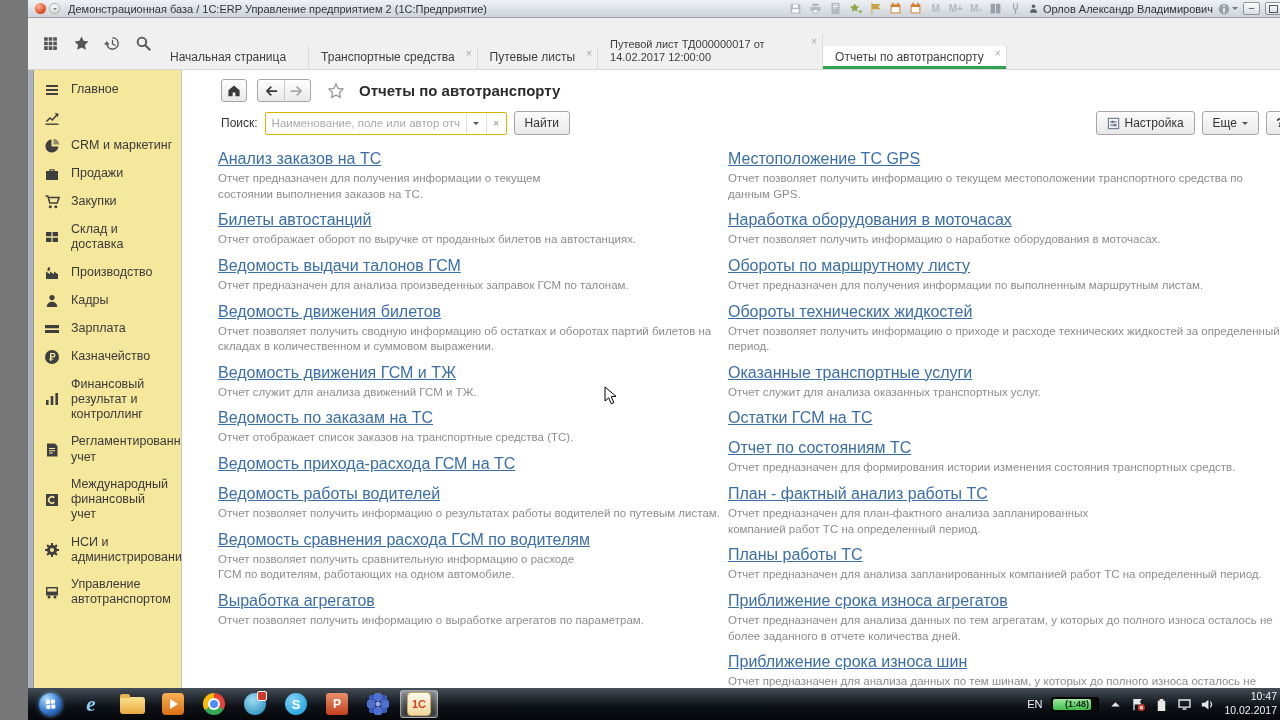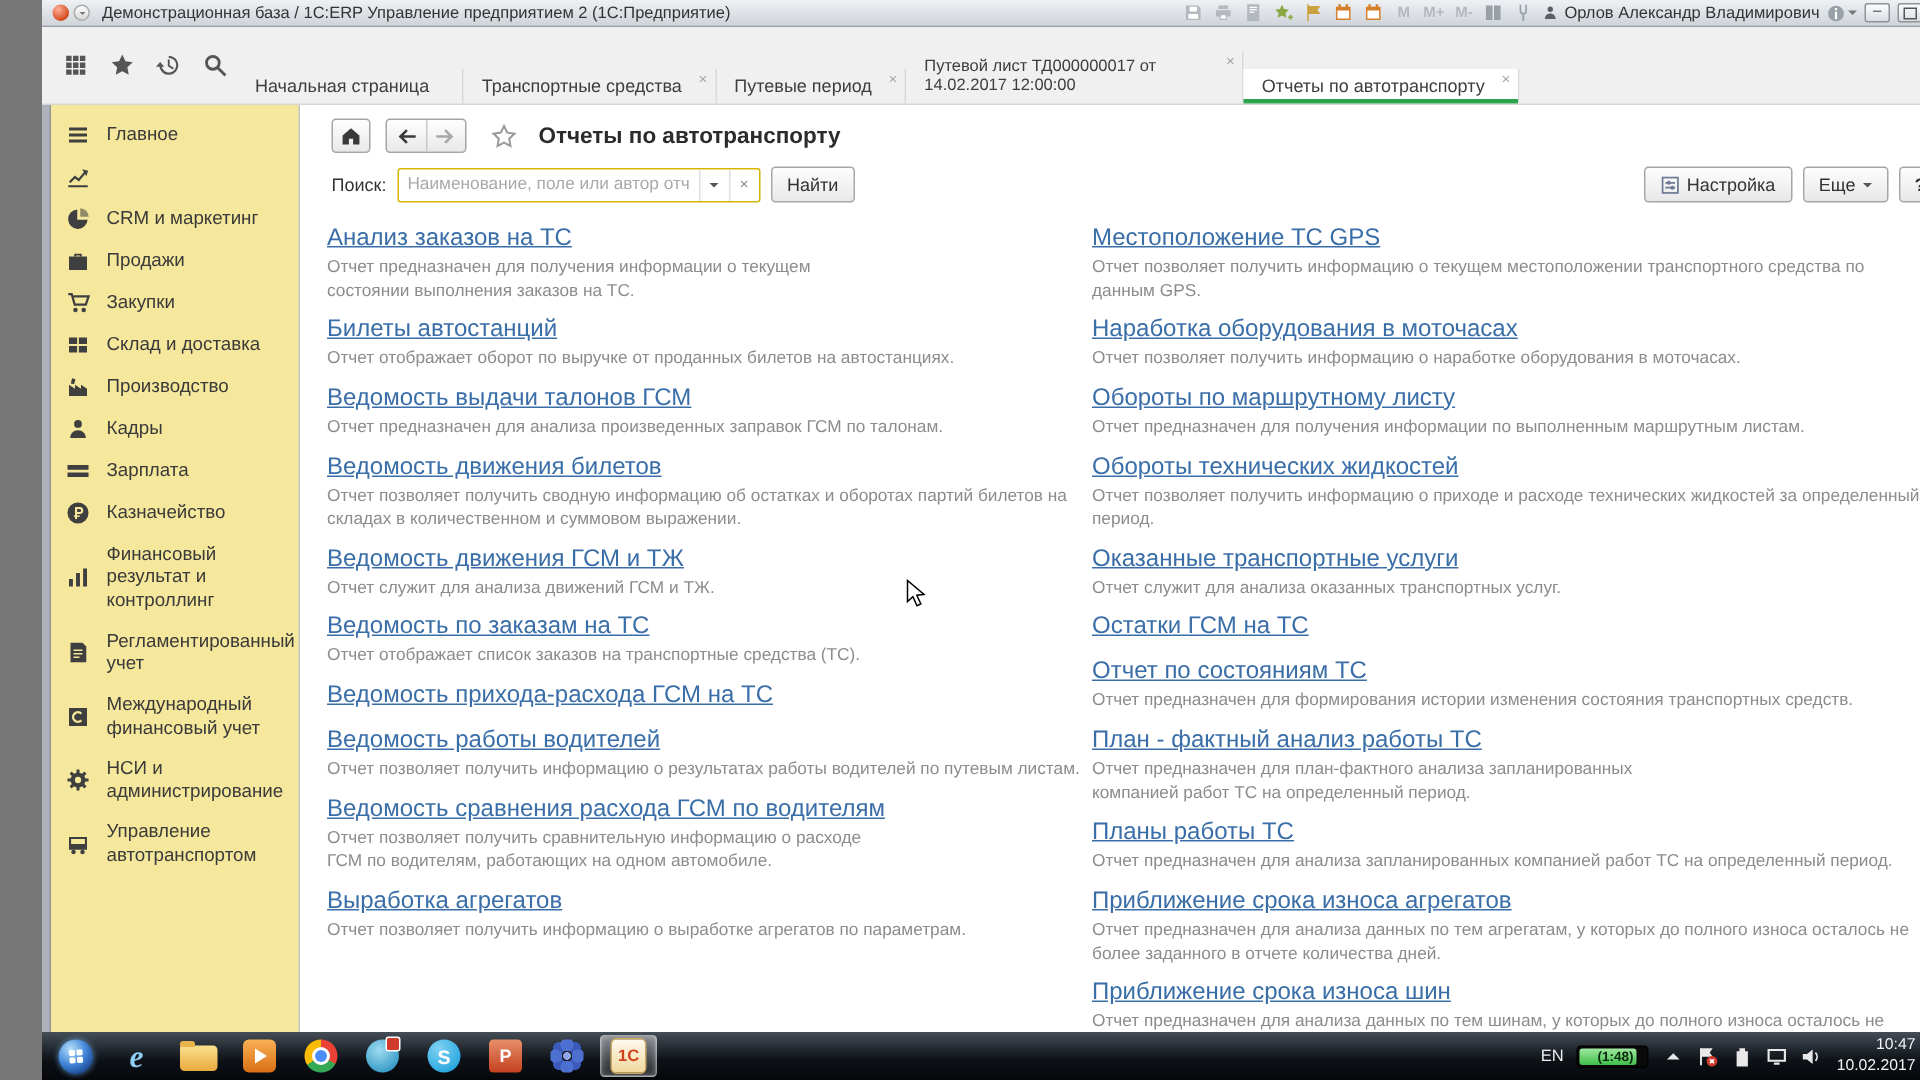--- a/index.html
+++ b/index.html
@@ -41,21 +41,21 @@
        border-right:1px solid #dadada;color:#3d3d3d;font-size:12px;cursor:default;}
   .tab-label{line-height:1.25;}
   .tab.small .tab-label{font-size:11px;}
   .tab.active{background:#fff;}
   .tab.active::after{content:"";position:absolute;left:0;right:0;bottom:0;height:3px;background:#2da24f;}
   .tab-close{position:absolute;top:3px;right:5px;color:#a5a5a5;font-size:10px;line-height:10px;}
   .tab-close::before{content:"×";}
 
   
   #left-strip{position:absolute;left:0;top:70px;width:6px;bottom:32px;background:#aeb2ba;border-right:1px solid #90959c;box-sizing:border-box;}
-  #sidebar{position:absolute;left:6px;top:70px;width:166px;bottom:32px;background:#f5e79b;border-right:1px solid #c7c7c7;box-sizing:border-box;padding-top:6px;overflow:hidden;}
+  #sidebar{position:absolute;left:6px;top:70px;width:148px;bottom:32px;background:#f5e79b;border-right:1px solid #c7c7c7;box-sizing:border-box;padding-top:6px;overflow:hidden;}
   .side-item{display:flex;align-items:center;gap:11px;padding:6px 8px 6px 10px;color:#3a3a3a;font-size:12.5px;cursor:default;}
   .side-icon{width:16px;height:16px;flex:0 0 16px;fill:#3f3f3f;color:#3f3f3f;}
   .side-label{line-height:1.22;}
 
   
   #content{position:absolute;left:180px;top:70px;right:0;bottom:32px;background:#fff;overflow:hidden;}
   .row1{display:flex;align-items:center;gap:10px;padding:9px 14px 2px 13px;}
   .navbtn{height:23px;border:1px solid #a6a6a6;border-radius:3px;background:linear-gradient(#fefefe,#e9e9e9);
           display:inline-flex;align-items:center;justify-content:center;box-sizing:border-box;}
   .homebtn{width:26px;color:#3a3a3a;}
@@ -446,21 +446,21 @@
         <span class="tab-label">Начальная страница</span>
 
       </div>
 
       <div class="tab">
         <span class="tab-label">Транспортные средства</span>
         <span class="tab-close"></span>
       </div>
 
       <div class="tab">
-        <span class="tab-label">Путевые период</span>
+        <span class="tab-label">Путевые листы</span>
         <span class="tab-close"></span>
       </div>
 
       <div class="tab small">
         <span class="tab-label">Путевой лист ТД000000017 от 14.02.2017 12:00:00</span>
         <span class="tab-close"></span>
       </div>
 
       <div class="tab active">
         <span class="tab-label">Отчеты по автотранспорту</span>

